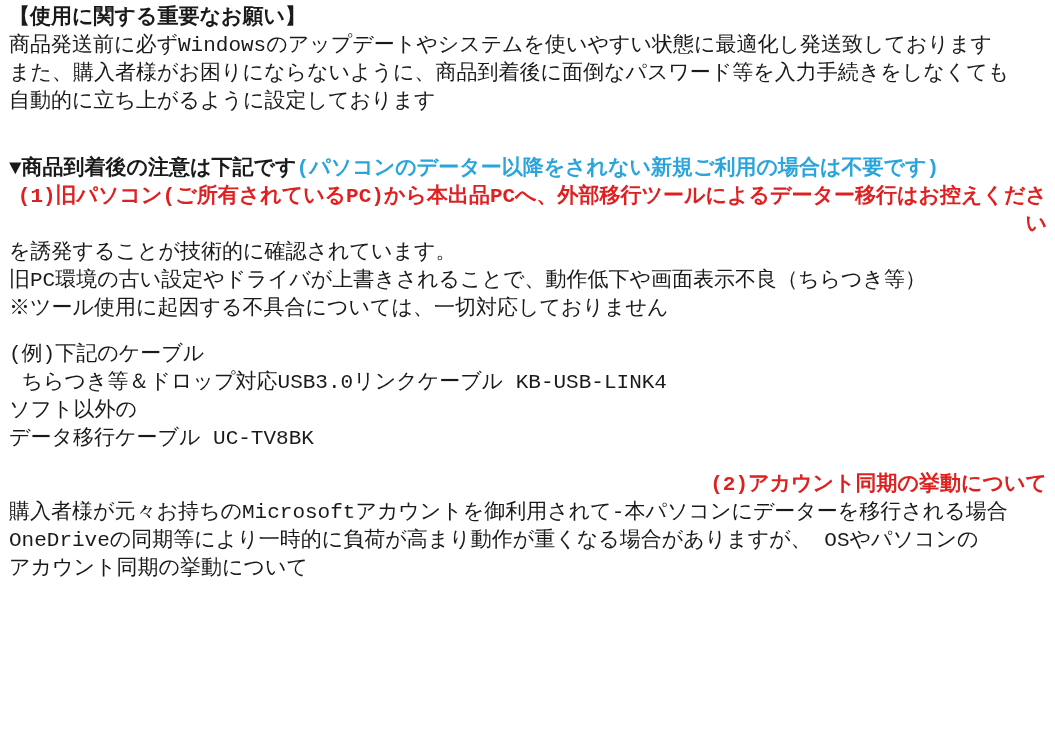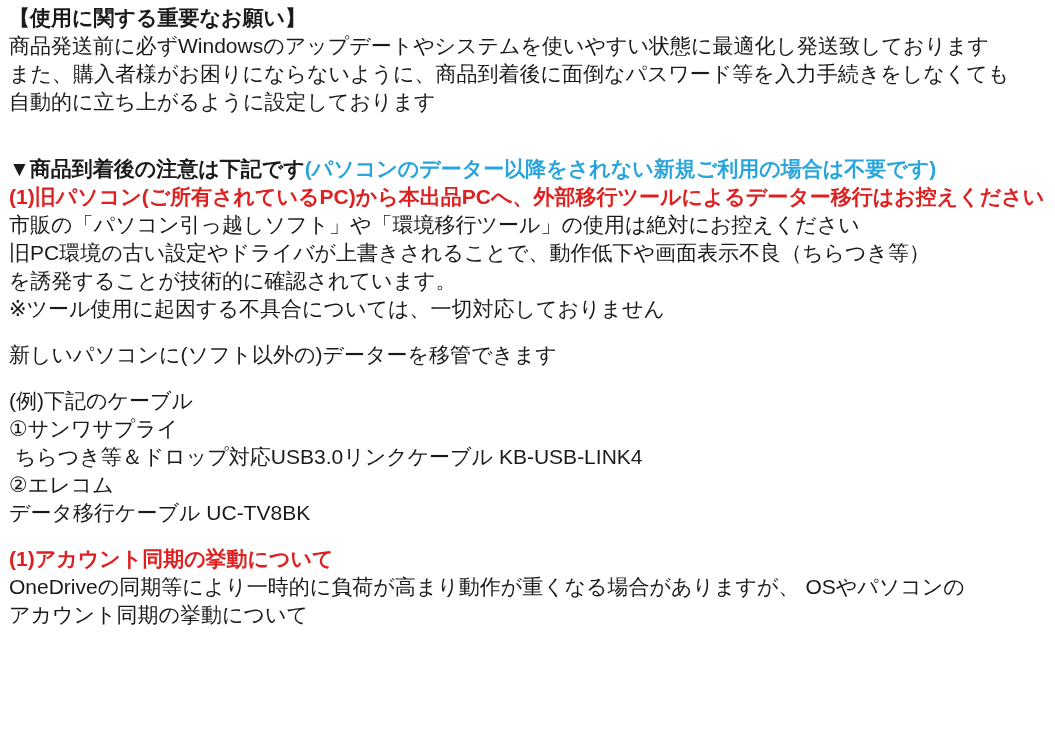--- a/index.html
+++ b/index.html
@@ -10,68 +10,67 @@
   body {
     width: 1055px;
     height: 751px;
     overflow: hidden;
     font-family: "Liberation Sans", "DejaVu Sans", sans-serif;
     color: var(--text-color, #1a1a1a);
     font-size: 21px;
   }
   .doc {
     padding: 4px 8px 0 9px;
+    font-family: Liberation Mono, monospace;
   }
   .doc p {
     margin: 0 0 18px 0;
   }
   .doc p.intro {
     margin-bottom: 39px;
   }
   .line {
     display: block;
     line-height: 28px;
     white-space: pre-wrap;
   }
   .bold { font-weight: bold; }
-  .red  { color: var(--red-color, #df2020); font-weight: bold; }
+  .red  { color: var(--red-color, #df2020); font-weight: bold; text-align: right; }
   .blue { color: var(--blue-color, #29a5dc); font-weight: bold; }
 </style>
 </head>
 <body>
 
 <div class="doc">
 
   <p class="intro">
     <span class="line bold">【使用に関する重要なお願い】</span>
     <span class="line">商品発送前に必ずWindowsのアップデートやシステムを使いやすい状態に最適化し発送致しております</span>
     <span class="line">また、購入者様がお困りにならないように、商品到着後に面倒なパスワード等を入力手続きをしなくても</span>
     <span class="line">自動的に立ち上がるように設定しております</span>
   </p>
 
   <p>
     <span class="line"><span class="bold">▼商品到着後の注意は下記です</span><span class="blue">(パソコンのデーター以降をされない新規ご利用の場合は不要です)</span></span>
     <span class="line red">(1)旧パソコン(ご所有されているPC)から本出品PCへ、外部移行ツールによるデーター移行はお控えください</span>
-    <span class="line">市販の「パソコン引っ越しソフト」や「環境移行ツール」の使用は絶対にお控えください</span>
+    <span class="line">を誘発することが技術的に確認されています。</span>
     <span class="line">旧PC環境の古い設定やドライバが上書きされることで、動作低下や画面表示不良（ちらつき等）</span>
-    <span class="line">を誘発することが技術的に確認されています。</span>
     <span class="line">※ツール使用に起因する不具合については、一切対応しておりません</span>
   </p>
 
   <p>
-    <span class="line">新しいパソコンに(ソフト以外の)データーを移管できます</span>
   </p>
 
   <p>
     <span class="line">(例)下記のケーブル</span>
-    <span class="line">①サンワサプライ</span>
     <span class="line"> ちらつき等＆ドロップ対応USB3.0リンクケーブル KB-USB-LINK4</span>
-    <span class="line">②エレコム</span>
+    <span class="line">ソフト以外の</span>
     <span class="line">データ移行ケーブル UC-TV8BK</span>
   </p>
 
   <p>
-    <span class="line red">(1)アカウント同期の挙動について</span>
+    <span class="line red">(2)アカウント同期の挙動について</span>
+    <span class="line">購入者様が元々お持ちのMicrosoftアカウントを御利用されて-本パソコンにデーターを移行される場合</span>
     <span class="line">OneDriveの同期等により一時的に負荷が高まり動作が重くなる場合がありますが、 OSやパソコンの</span>
     <span class="line">アカウント同期の挙動について</span>
   </p>
 
 </div>
 
 </body></html>

